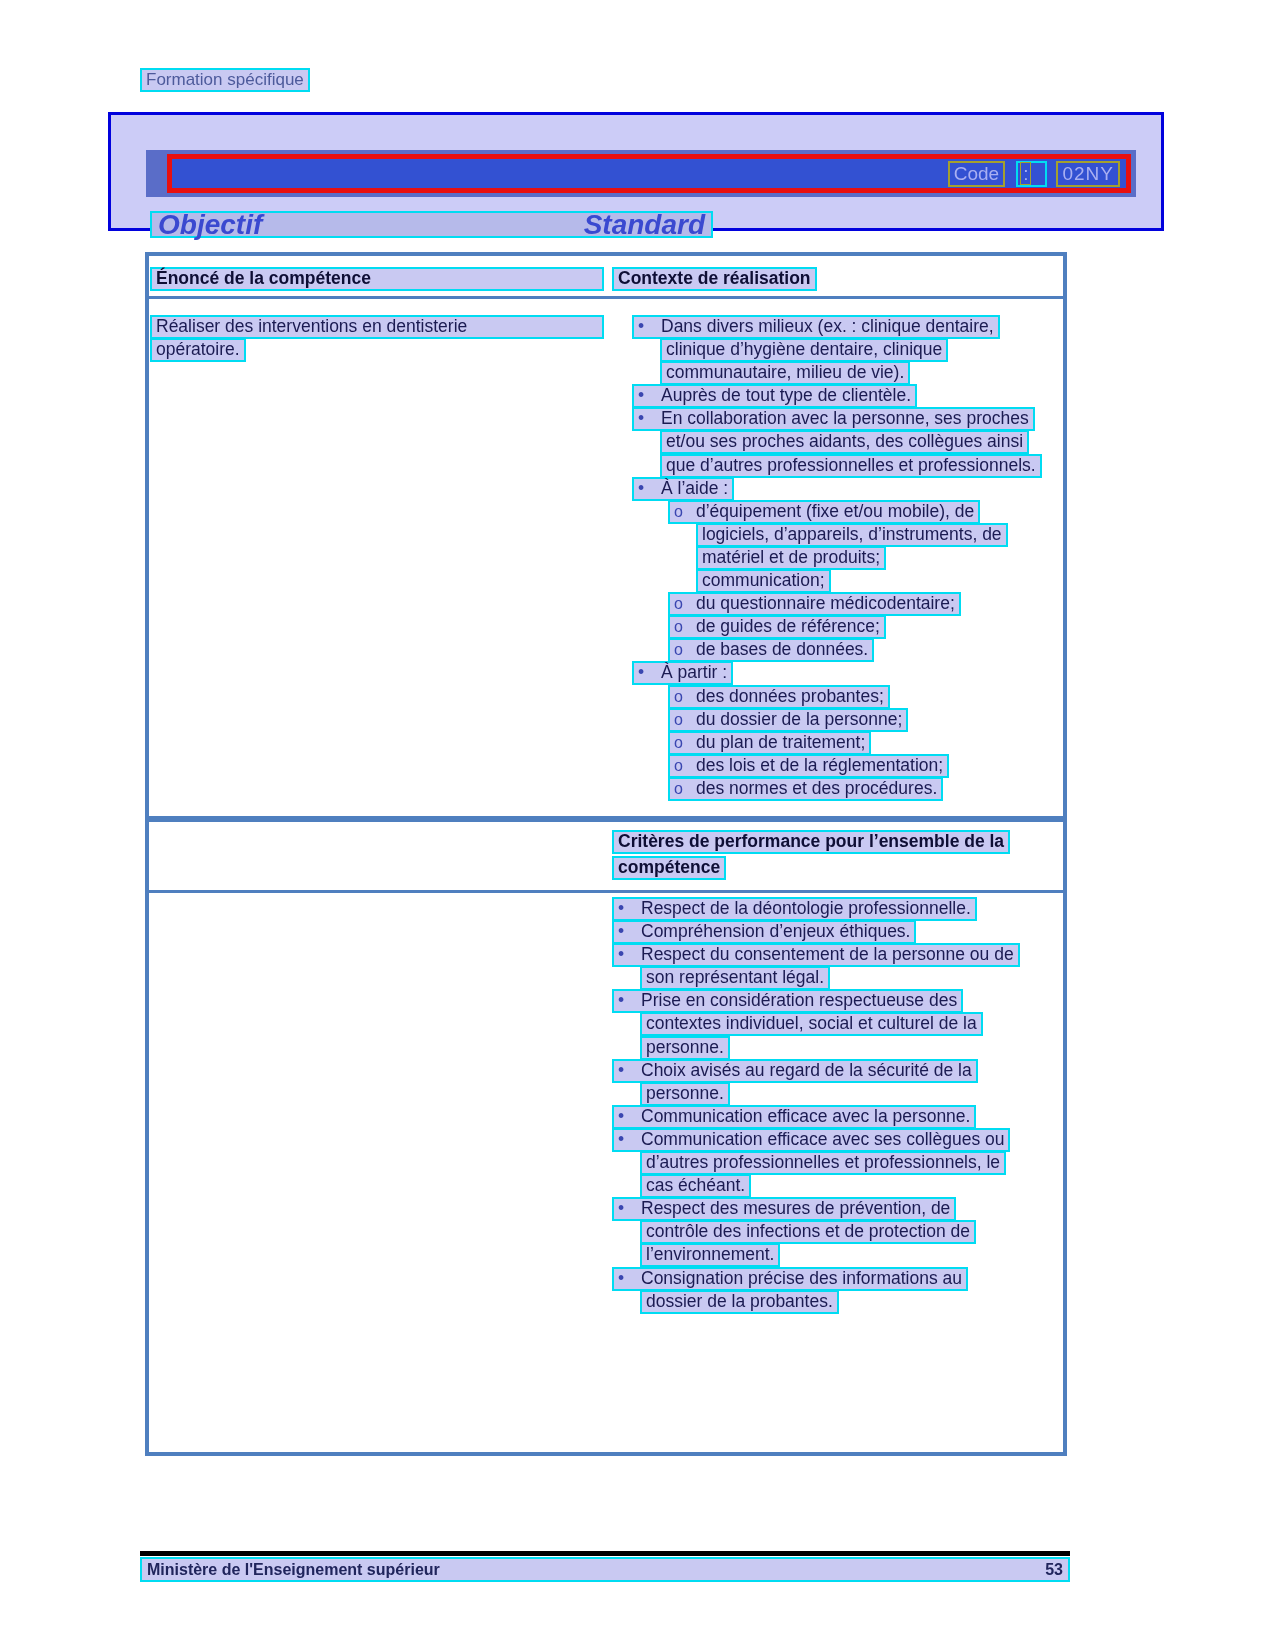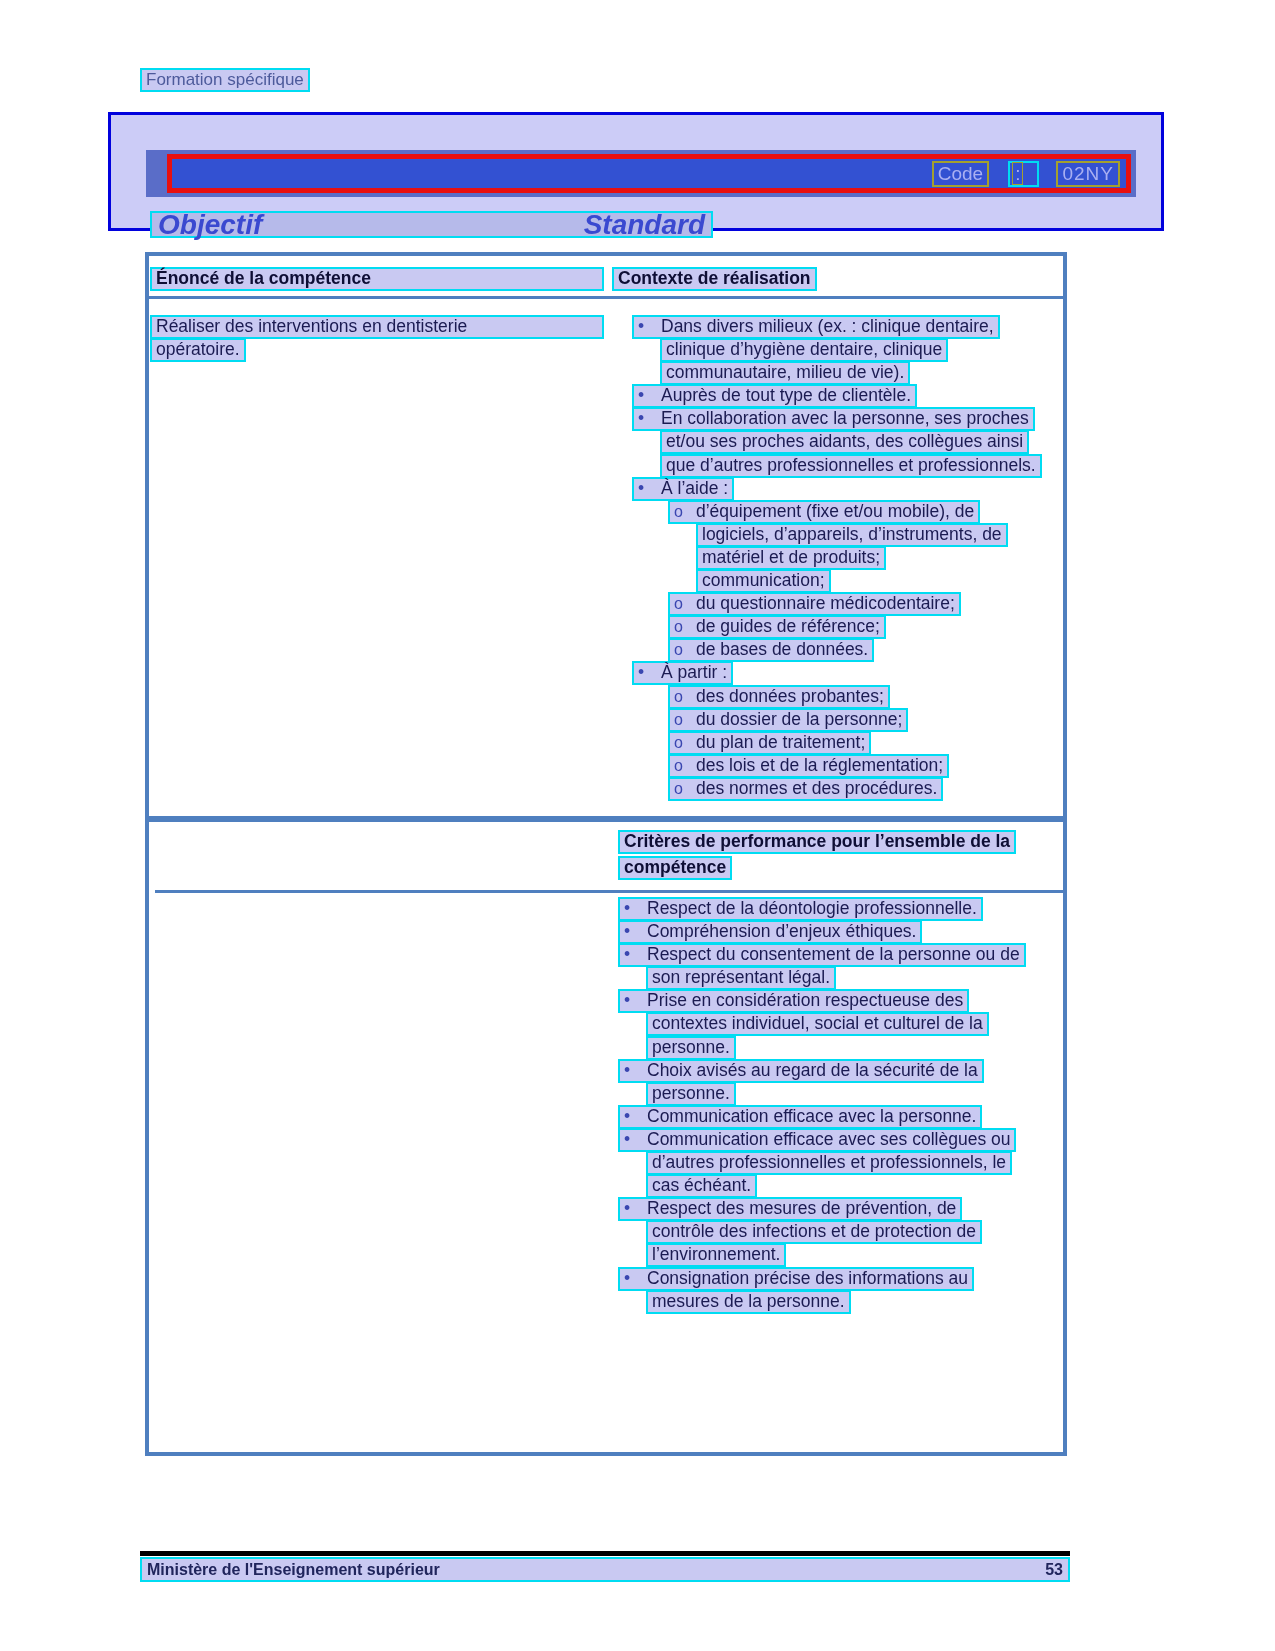--- a/index.html
+++ b/index.html
@@ -20,36 +20,36 @@
   .hl.block{display:block;width:454px;box-sizing:border-box;}
 
   .top-label{position:absolute;left:140px;top:68px;}
   .top-label .hl{font-size:17px;color:var(--toplabel);}
 
   .banner{position:absolute;left:108px;top:112px;width:1056px;height:119px;
     box-sizing:border-box;background:var(--banner-fill);border:3px solid var(--banner-border);}
   .band{position:absolute;left:35px;top:35px;width:990px;height:47px;background:var(--band);}
   .bar{position:absolute;left:5px;top:4px;right:5px;bottom:4px;box-sizing:border-box;
     background:var(--bar);border:5px solid var(--bar-border);
-    display:flex;align-items:center;justify-content:flex-end;gap:17px;padding-right:6px;
+    display:flex;align-items:center;justify-content:flex-end;gap:9px;padding-right:6px;
     color:var(--code-text);font-size:19px;margin-left:16px;}
   .olivebox{border:2px solid var(--olive);padding:0 4px;}
   .code-sep{border:2px solid var(--cyan);padding:0 14px 0 2px;margin-left:2px;}
   .code-sep .olivebox{border-width:1px;padding:0 2px;}
   .code-val{letter-spacing:1px;}
 
   .obj-row{position:absolute;left:150px;top:211px;width:563px;height:27px;box-sizing:border-box;
     background:#b6baea;border:2px solid var(--cyan);display:flex;align-items:center;
     justify-content:space-between;padding:0 6px;color:var(--head-blue);
     font-weight:bold;font-style:italic;font-size:28px;}
 
   .tbl{position:absolute;left:145px;width:922px;box-sizing:border-box;
     border:4px solid var(--tbl);background:#fff;overflow:hidden;}
   .tbl1{top:252px;height:568px;}
-  .tbl2{top:818px;height:638px;padding-left:6px;}
+  .tbl2{top:818px;height:638px;}
   .thead{display:flex;border-bottom:3px solid var(--tbl);}
   .tbl1 .thead{padding-top:11px;padding-bottom:5px;}
   .tbl2 .thead{padding-top:8px;height:60px;box-sizing:content-box;}
   .trow{display:flex;}
   .tbl1 .trow.body{padding-top:16px;gap:20px;}
   .tbl2 .trow.body{padding-top:4px;}
   .cell{box-sizing:border-box;}
   .c1{width:463px;padding-left:1px;}
   .c2{flex:1;}
 
@@ -156,21 +156,21 @@
           <div class="line b1"><span class="hl"><span class="marker m-b1">•</span>Choix avisés au regard de la sécurité de la</span></div>
           <div class="line cont"><span class="hl">personne.</span></div>
           <div class="line b1"><span class="hl"><span class="marker m-b1">•</span>Communication efficace avec la personne.</span></div>
           <div class="line b1"><span class="hl"><span class="marker m-b1">•</span>Communication efficace avec ses collègues ou</span></div>
           <div class="line cont"><span class="hl">d’autres professionnelles et professionnels, le</span></div>
           <div class="line cont"><span class="hl">cas échéant.</span></div>
           <div class="line b1"><span class="hl"><span class="marker m-b1">•</span>Respect des mesures de prévention, de</span></div>
           <div class="line cont"><span class="hl">contrôle des infections et de protection de</span></div>
           <div class="line cont"><span class="hl">l’environnement.</span></div>
           <div class="line b1"><span class="hl"><span class="marker m-b1">•</span>Consignation précise des informations au</span></div>
-          <div class="line cont"><span class="hl">mesures de la personne.</span></div>
+          <div class="line cont"><span class="hl">dossier de la probantes.</span></div>
         </div>
     </div>
   </div>
 
   <div class="footer-rule"></div>
   <div class="footer-bar">
     <span>Ministère de l'Enseignement supérieur</span>
     <span>53</span>
   </div>
 

